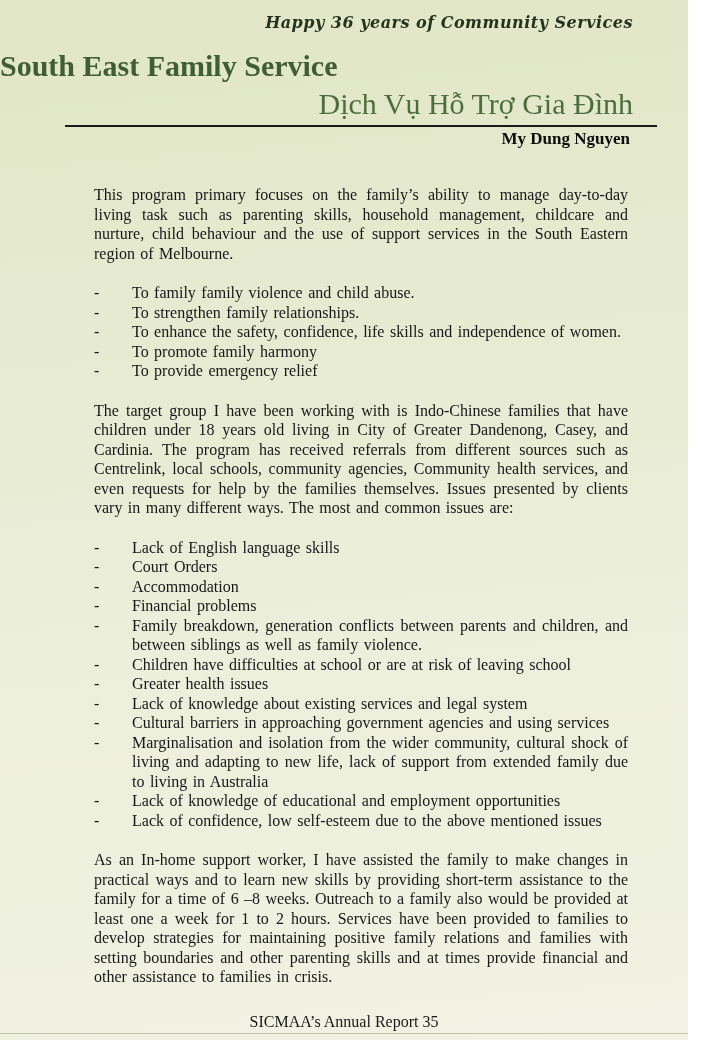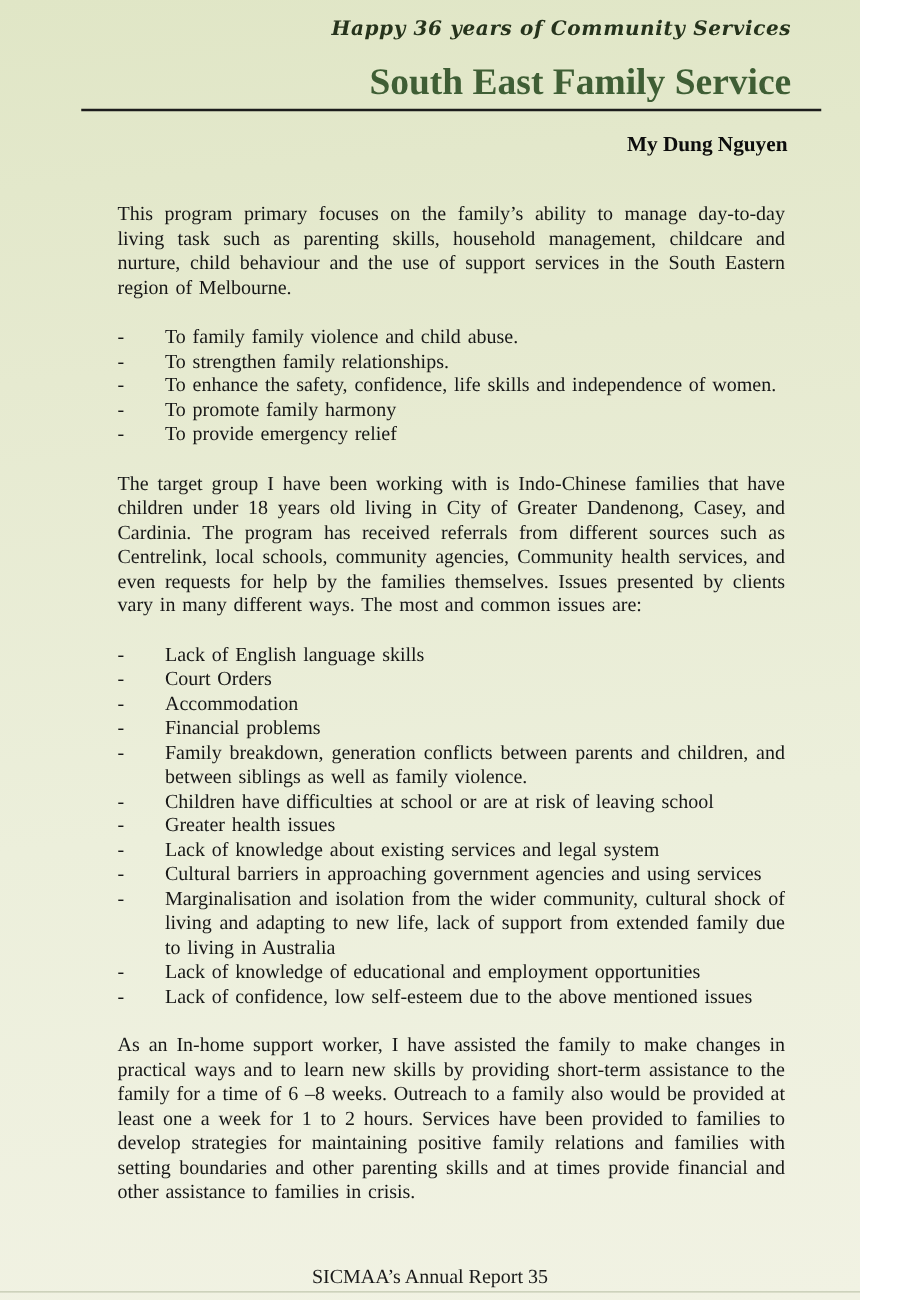--- a/index.html
+++ b/index.html
@@ -21,42 +21,41 @@
     font-family: "DejaVu Serif", serif;
     font-style: italic;
     font-weight: bold;
     font-size: 16px;
     letter-spacing: 0.5px;
     color: #26331c;
   }
   .title {
     margin-top: 17px;
     padding-right: 55px;
-    text-align: right;
     font-size: 30px;
     font-weight: bold;
     color: #3f5e35;
     line-height: 1.1;
   }
   .subtitle {
     margin-top: 5px;
     padding-right: 55px;
     text-align: right;
     font-size: 30px;
     font-weight: normal;
     color: #4c6e3e;
     line-height: 1.1;
   }
   .title-rule {
     margin: 5px 0 0 65px;
     width: 592px;
     border-bottom: 2px solid #1c1c1c;
   }
   .author {
-    margin-top: 17px;
+    margin-top: 2px;
     padding-right: 58px;
     text-align: right;
     font-size: 17px;
     font-weight: bold;
     color: #0d0d0d;
   }
   
   .content {
     padding: 36px 60px 0 74px;
     font-size: 16px;
@@ -102,20 +101,21 @@
   }
 </style>
 </head>
 <body>
 
 <div class="page">
 
   <div class="banner">Happy 36 years of Community Services</div>
 
   <div class="title">South East Family Service</div>
+  <div class="subtitle">Dịch Vụ Hỗ Trợ Gia Đình</div>
   <div class="title-rule"></div>
   <div class="author">My Dung Nguyen</div>
 
   <div class="content">
 
     <p class="para">This program primary focuses on the family’s ability to manage day-to-day living task such as parenting skills, household management, childcare and nurture, child behaviour and the use of support services in the South Eastern region of Melbourne.</p>
 
 
     <ul class="dash-list">
       <li>

